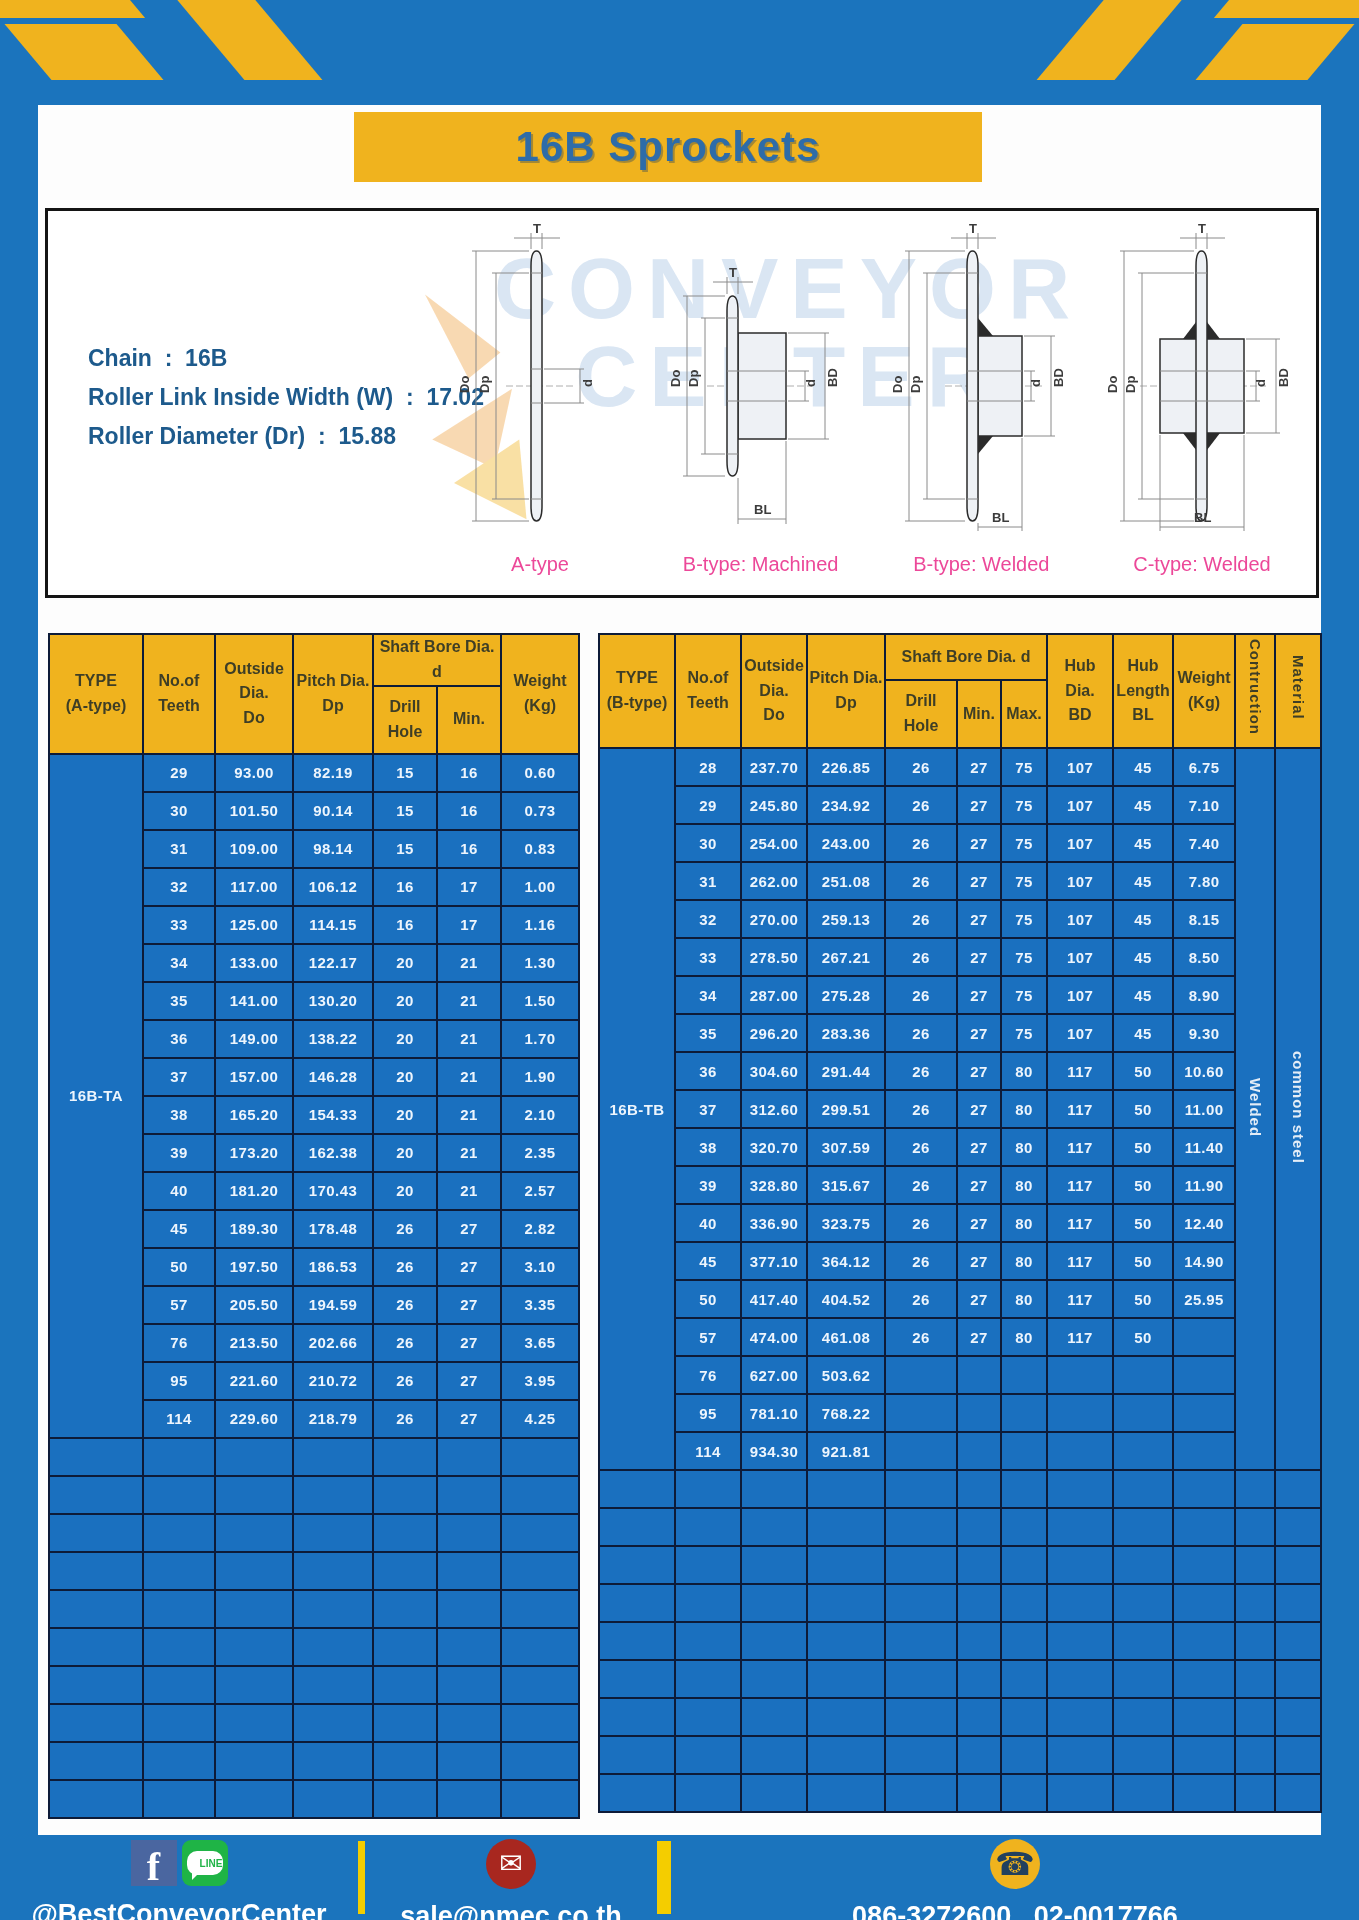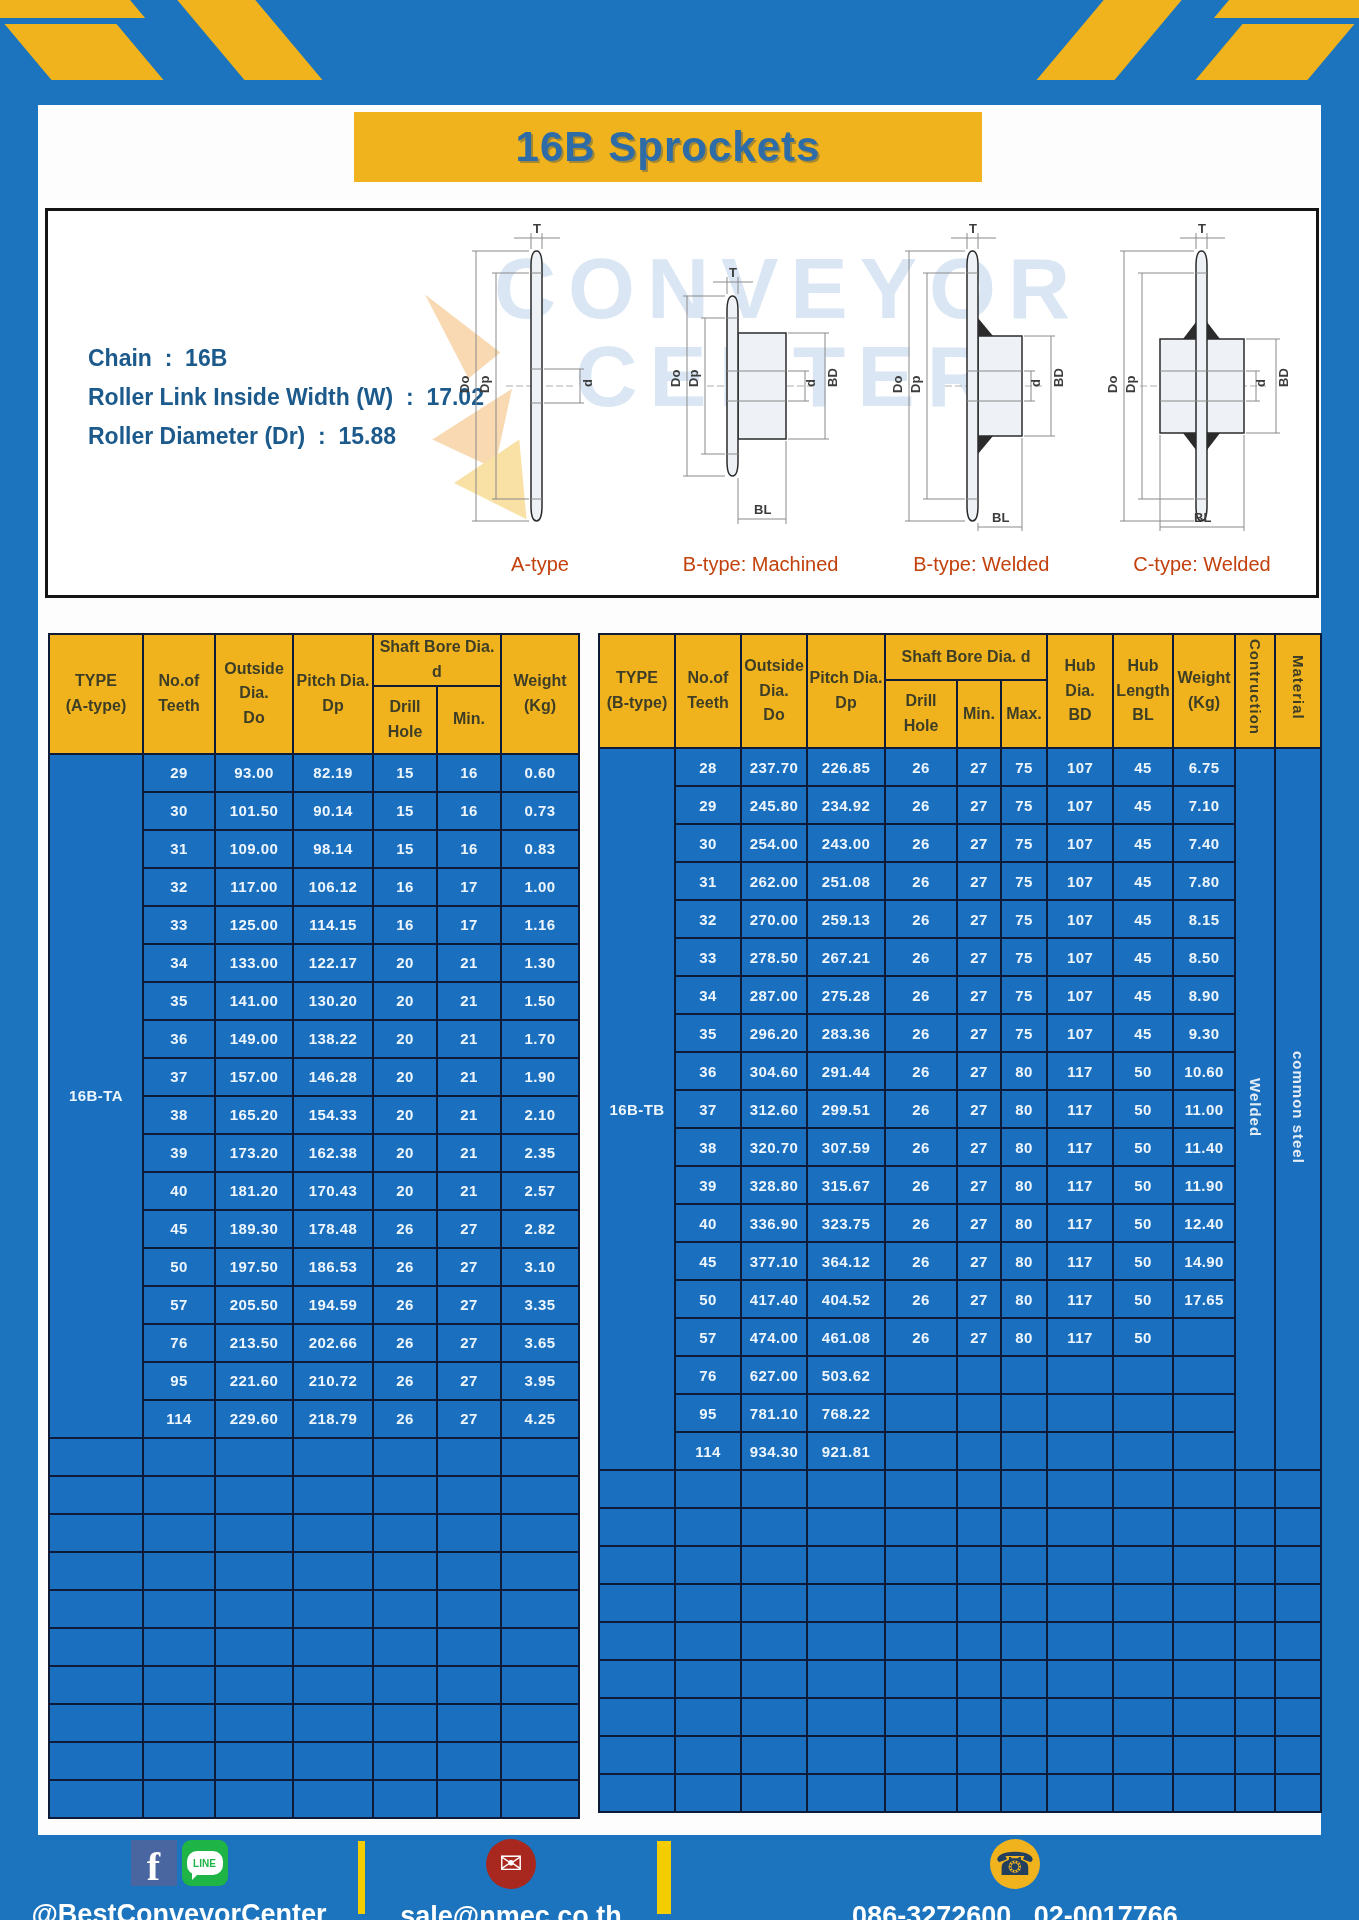--- a/index.html
+++ b/index.html
@@ -33,21 +33,21 @@
                pointer-events:none; }
   .watermark div { font-size:86px; }
   .wm-orange { position:absolute; left:360px; top:40px; width:150px; height:290px; opacity:0.4; }
   .wm-orange svg { width:100%; height:100%; }
   .specs { position:absolute; left:40px; top:128px; width:400px; }
   .spec-line { font-size:23px; font-weight:bold; color:#1d5a8c; line-height:39px; white-space:pre-wrap; }
   .diagrams { position:absolute; left:388px; top:10px; right:10px; bottom:6px;
               display:flex; justify-content:space-between; }
   .diag { width:208px; display:flex; flex-direction:column; align-items:center; }
   .diag svg { width:208px; height:330px; }
-  .diag .caption { font-size:20px; color:#c2410c; margin-top:2px; }
+  .diag .caption { font-size:20px; color:#ec4899; margin-top:2px; }
   .dline { stroke:#8a8a8a; stroke-width:1; fill:none; }
   .cline { stroke:#9a9a9a; stroke-width:0.8; fill:none; stroke-dasharray:7 3; }
   .plate { fill:#eef1f5; stroke:#2b2b2b; stroke-width:1.5; }
   .weld  { fill:#2b2b2b; stroke:none; }
   .dimtxt { font:bold 13px "Liberation Sans", sans-serif; fill:#3c3c3c; }
 
   
   table { border-collapse:collapse; table-layout:fixed; background:#1a70bf; }
   .tbl { position:absolute; top:633px; }
   .tbl-a { left:48px; }
@@ -72,21 +72,21 @@
   .fsec { display:flex; flex-direction:column; align-items:center; justify-content:flex-start; padding-top:5px; }
   .fs1 { flex:0 0 358px; } .fs2 { flex:0 0 292px; } .fs3 { flex:0 0 486px; } .fs4 { flex:1; }
   .fsep { width:7px; background:#f4cd00; margin:6px 0; }
   .ficons { display:flex; gap:5px; align-items:center; height:48px; }
   .flabel { font-size:27px; font-weight:bold; color:#ffffff; margin-top:13px; white-space:nowrap; }
   .fb-icon { width:46px; height:46px; background:#4a66a0; display:flex; align-items:flex-end; justify-content:center; }
   .fb-icon span { font-family:"Liberation Serif", serif; font-weight:bold; color:#ffffff; font-size:40px; line-height:0.95; }
   .line-icon { width:46px; height:46px; background:#1fb446; border-radius:9px; display:flex; align-items:center; justify-content:center; }
   .line-bubble { width:36px; height:24px; background:#ffffff; border-radius:10px; display:flex; align-items:center; justify-content:center; position:relative; }
   .line-bubble:after { content:""; position:absolute; left:5px; bottom:-5px; border:5px solid transparent; border-top-color:#ffffff; border-left-color:#ffffff; }
-  .line-bubble span { color:#1fb446; font-size:10px; font-weight:bold; }
+  .line-bubble span { color:#1fb446; font-size:10px; font-weight:bold;padding-left:13px; }
   .round-icon { width:50px; height:50px; border-radius:50%; display:flex; align-items:center; justify-content:center; }
   .mail-icon { background:#a8271f; }
   .mail-icon span { color:#ffffff; font-size:28px; line-height:1; }
   .globe-icon { background:#38a5de; }
   .phone-icon { background:#f0b31e; }
   .phone-icon span { color:#22405e; font-size:32px; line-height:1; }
 </style>
 </head>
 <body>
 
@@ -747,21 +747,21 @@
         </tr>
         <tr>
           <td>50</td>
           <td>417.40</td>
           <td>404.52</td>
           <td>26</td>
           <td>27</td>
           <td>80</td>
           <td>117</td>
           <td>50</td>
-          <td>17.65</td>
+          <td>25.95</td>
         </tr>
         <tr>
           <td>57</td>
           <td>474.00</td>
           <td>461.08</td>
           <td>26</td>
           <td>27</td>
           <td>80</td>
           <td>117</td>
           <td>50</td>

